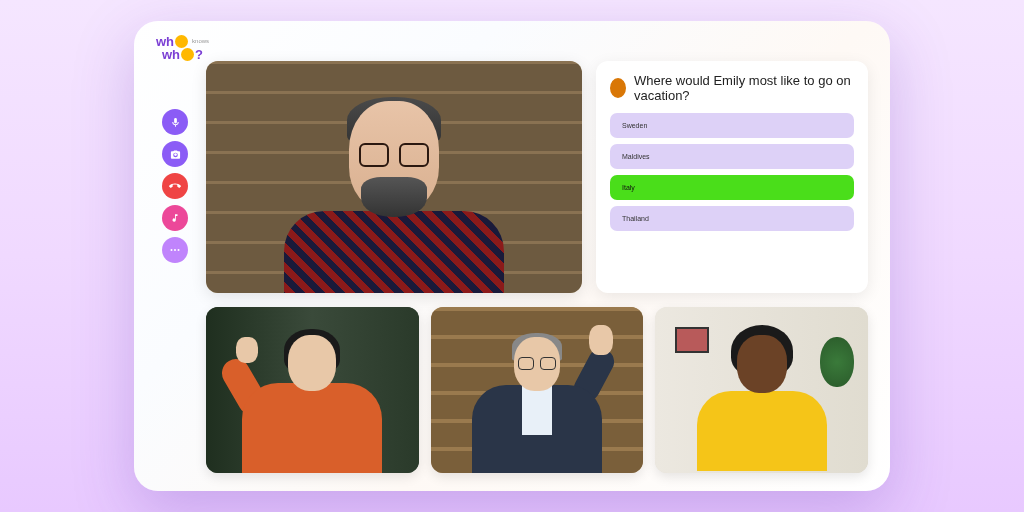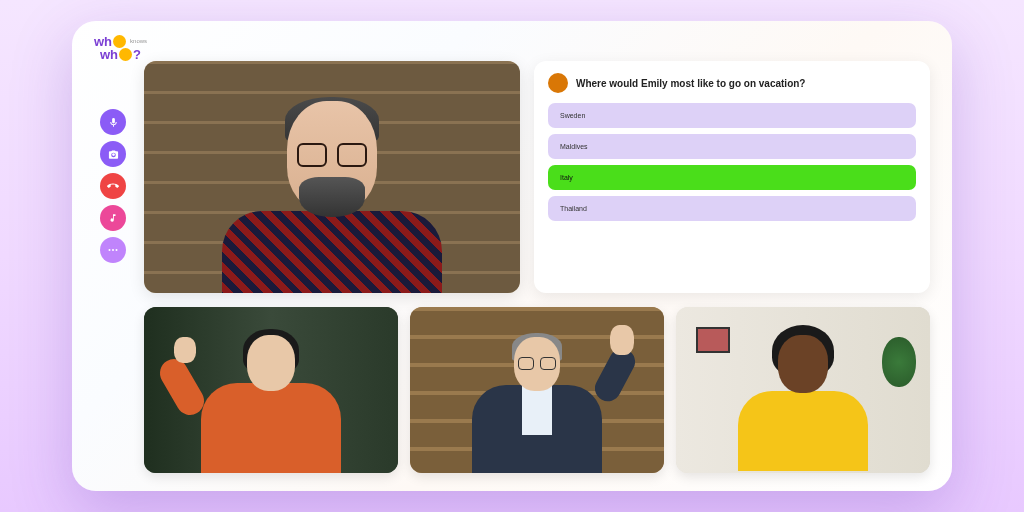--- a/index.html
+++ b/index.html
@@ -1,38 +1,38 @@
 <!DOCTYPE html>
 <html><head>
 <meta charset="utf-8">
 <style>
 *{margin:0;padding:0;box-sizing:border-box;font-family:Arial,sans-serif}
 body{width:1024px;height:512px;background:linear-gradient(180deg,#f5e6ff 0%,#f0d9ff 50%,#e8c9ff 100%);display:flex;align-items:center;justify-content:center;overflow:hidden}
-.device{width:880px;height:470px;background:#fff;border-radius:24px;box-shadow:0 20px 60px rgba(100,50,180,.25);padding:18px 22px;position:relative;background:linear-gradient(135deg,#fff 0%,#fafcff 30%,#fef9f5 60%,#fff 100%)}
+.device{width:756px;height:470px;background:#fff;border-radius:24px;box-shadow:0 20px 60px rgba(100,50,180,.25);padding:18px 22px;position:relative;background:linear-gradient(135deg,#fff 0%,#fafcff 30%,#fef9f5 60%,#fff 100%)}
 .logo{position:absolute;top:14px;left:22px;font-size:13px;font-weight:900;line-height:.9;color:#7b3fd4}
 .logo .l1{display:flex;align-items:center}
 .logo .l2{display:flex;align-items:center;margin-left:6px}
 .logo .em{width:13px;height:13px;border-radius:50%;background:#ffb800;display:inline-block;margin:0 1px;position:relative}
 .logo .kn{font-size:6px;color:#999;font-weight:400;margin-left:3px}
 .sidebar{position:absolute;left:22px;top:88px;width:38px;display:flex;flex-direction:column;align-items:center;gap:6px}
 .sbtn{width:26px;height:26px;border-radius:50%;display:flex;align-items:center;justify-content:center;cursor:pointer;color:#fff;font-size:11px}
 .sbtn.purple{background:#8b5cf6}
 .sbtn.red{background:#ef4444}
 .sbtn.pink{background:#ec4899}
 .sbtn.more{background:#c084fc}
 .stats{margin-top:8px;background:#fff;border-radius:8px;padding:6px 4px;width:40px;text-align:center;box-shadow:0 2px 8px rgba(0,0,0,.08)}
 .stats .lbl{font-size:7px;color:#666;margin-bottom:2px}
 .stats .val{font-size:10px;font-weight:700;color:#222;margin-bottom:4px}
 .content{position:absolute;left:72px;right:22px;top:40px;bottom:18px}
 .toprow{display:flex;gap:14px;height:232px}
 .mainvid{flex:0 0 376px;border-radius:12px;overflow:hidden;box-shadow:0 4px 16px rgba(0,0,0,.1);background:linear-gradient(180deg,#d4c4a8 0%,#c9b896 100%);position:relative}
 .quiz{flex:1;background:#fff;border-radius:12px;box-shadow:0 4px 16px rgba(0,0,0,.08);padding:12px 14px}
 .qhead{display:flex;align-items:center;gap:8px;margin-bottom:10px}
 .qav{width:20px;height:20px;border-radius:50%;background:#d97706}
-.qtext{font-size:10px;font-weight:700;color:#222}
+.qtext{font-size:13px;font-weight:400;color:#222}
 .opt{padding:9px 12px;border-radius:7px;font-size:7px;color:#333;margin-bottom:6px;cursor:pointer;background:#ddd1f7}
 .opt.sel{background:#4ade1a;color:#111}
 .bottomrow{display:flex;gap:12px;margin-top:14px;height:166px}
 .sv{flex:1;border-radius:12px;overflow:hidden;box-shadow:0 4px 12px rgba(0,0,0,.1);position:relative}
 .sv1{background:linear-gradient(135deg,#3a4a3a,#2a3a2a)}
 .sv2{background:linear-gradient(135deg,#b89668,#9a7a4e)}
 .sv3{background:linear-gradient(135deg,#e8e4dc,#d4cfc4)}
 .head{position:absolute;border-radius:50%}
 
 .mainvid .shelves{position:absolute;inset:0;background:repeating-linear-gradient(180deg,#8a7252 0,#8a7252 3px,#6d5a40 3px,#6d5a40 30px)}

